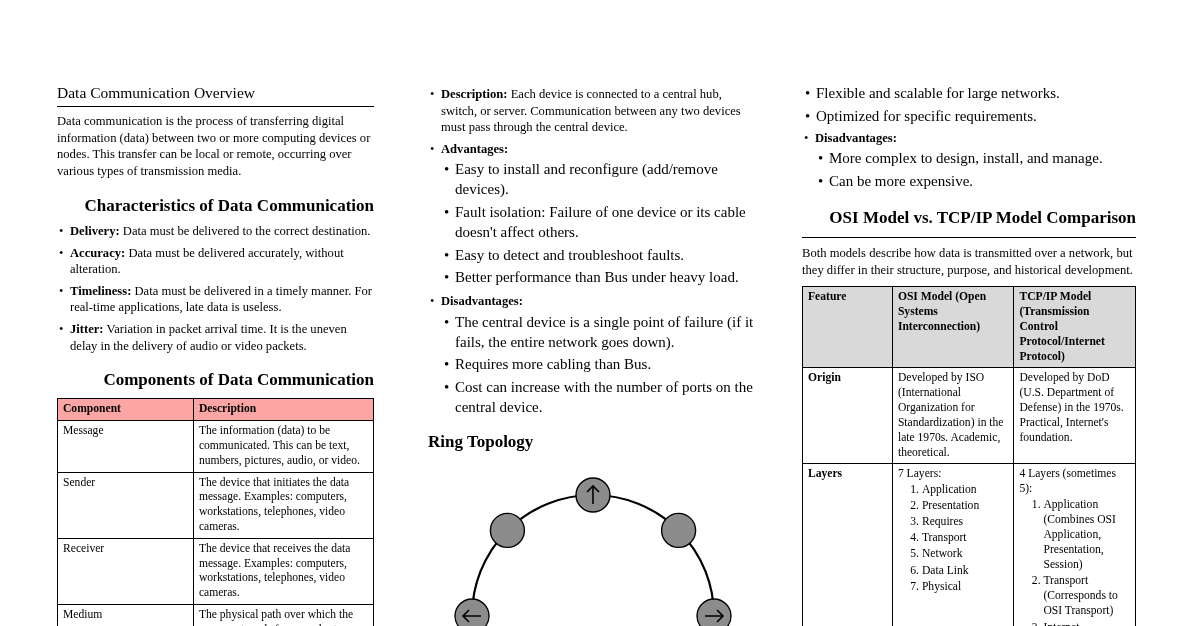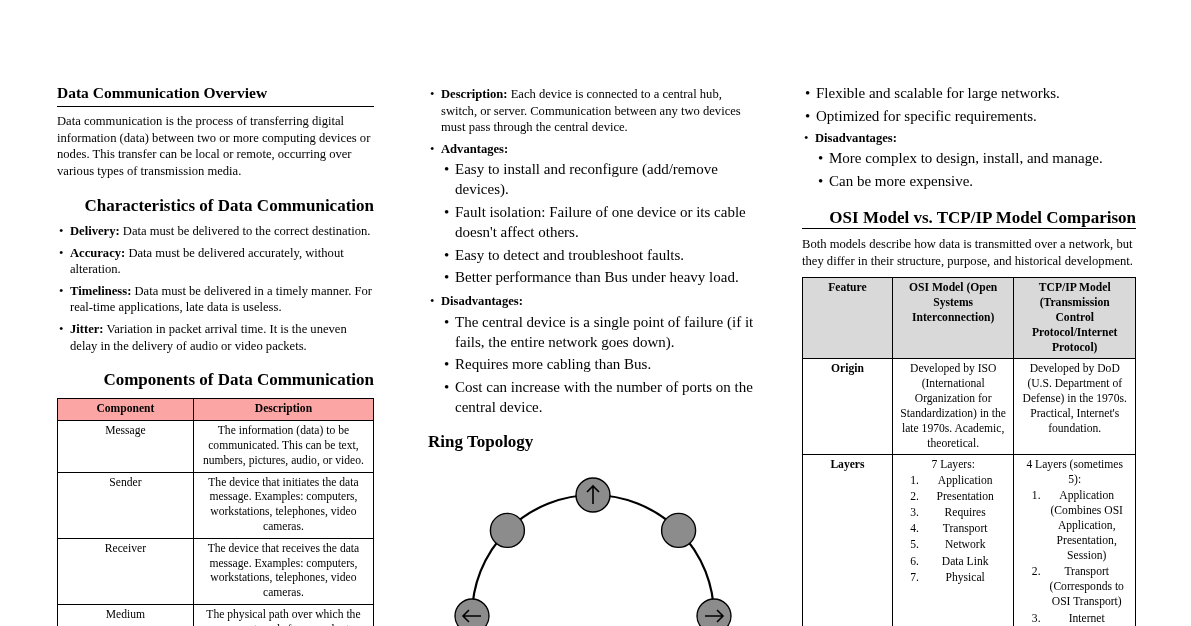--- a/index.html
+++ b/index.html
@@ -29,37 +29,37 @@
   .col {
     width: 397px;
     padding: 0 28px;
   }
   .col-1 { padding-left: 57px; padding-right: 26px; width: 400px; }
   .col-2 { padding-left: 28px; padding-right: 24px; width: 380px; }
   .col-3 { padding-left: 22px; padding-right: 55px; width: 411px; }
 
   h1.doc-title {
     font-size: 15.5px;
-    font-weight: bold;
+    font-weight: normal;
     margin: 0 0 4px 0;
     padding: 0 0 4px 0;
     border-bottom: 1.2px solid #000;
     font-family: "Liberation Serif", serif;
   }
   h2.sec-title {
     font-size: 17px;
     font-weight: bold;
     margin: 16px 0 7px 0;
     padding: 0;
     font-family: "Liberation Serif", serif;
     text-align: right;
   }
   h2.sec-title.ruled {
     border-bottom: 1.2px solid #000;
-    padding-bottom: 0;
+    padding-bottom: 9px;
   }
   h3.sub-title {
     font-size: 17px;
     font-weight: bold;
     margin: 14px 0 6px 0;
   }
   p.body {
     font-size: 12.6px;
     line-height: 1.33;
     margin: 6px 0 0 0;
@@ -107,21 +107,21 @@
   table.tbl {
     border-collapse: collapse;
     width: 100%;
     margin-top: 8px;
     font-size: 11.6px;
   }
   table.tbl th, table.tbl td {
     border: 1px solid #000;
     padding: 3px 5px;
     vertical-align: top;
-    text-align: center;
+    text-align: left;
     line-height: 1.28;
   }
   table.tbl th {
     background: #fca5a5;
     font-weight: bold;
   }
   table.comp th:first-child { width: 43%; }
   table.osi th { background: #d9d9d9; }
   table.osi td:first-child { font-weight: bold; width: 27%; }
   table.osi td { width: 36.5%; }

